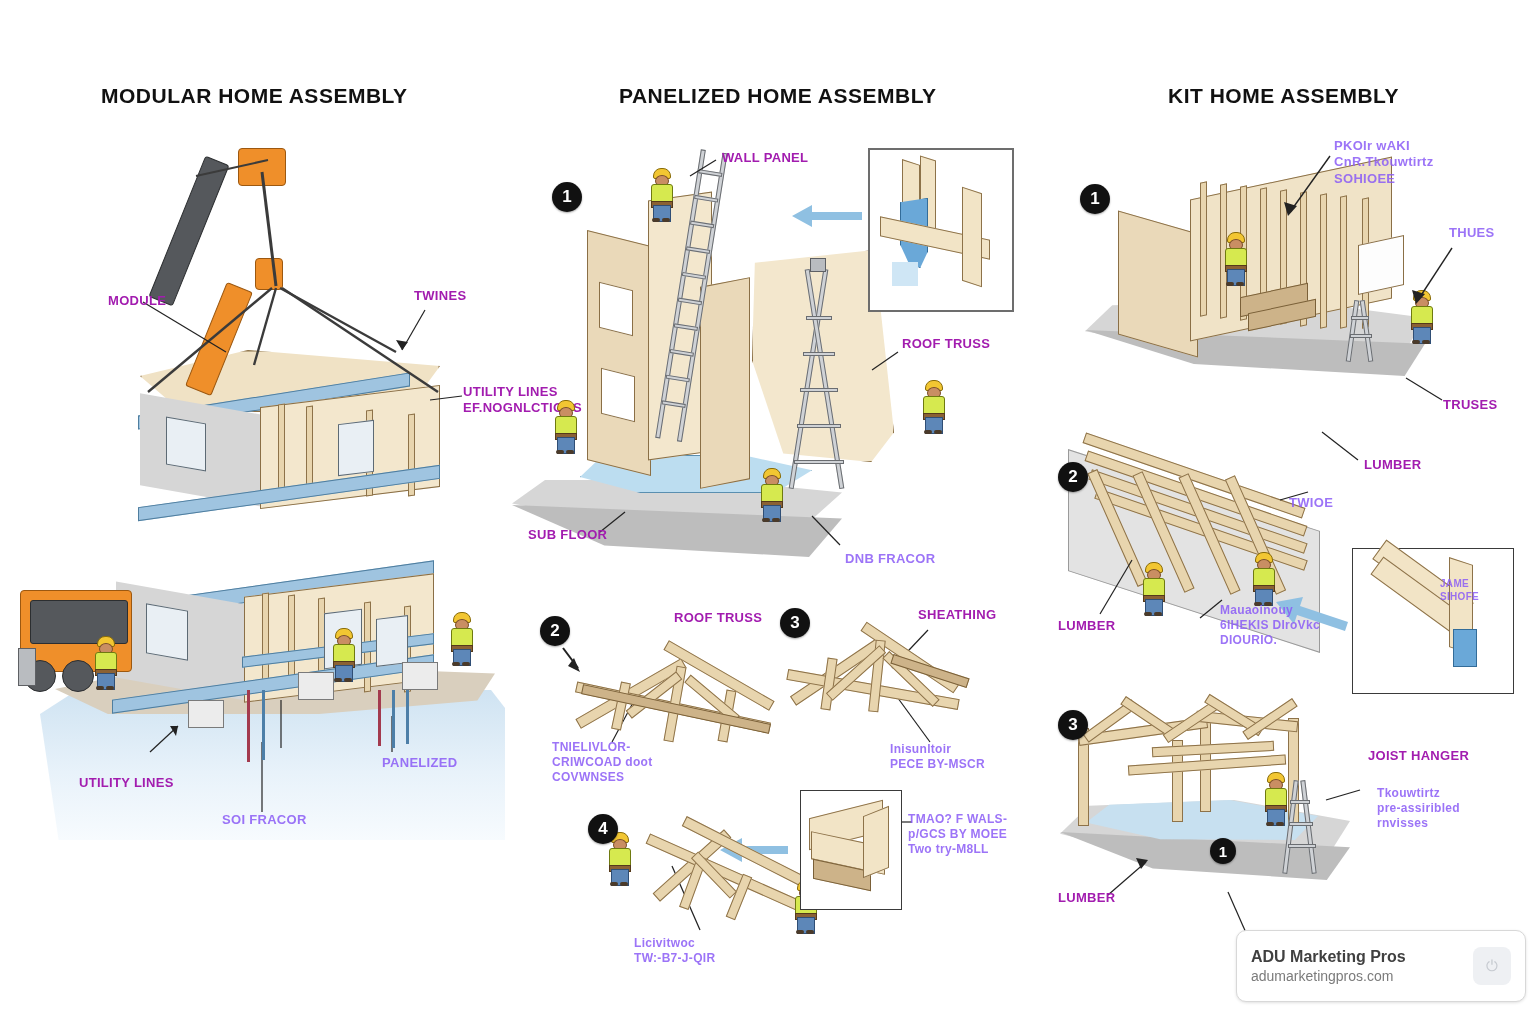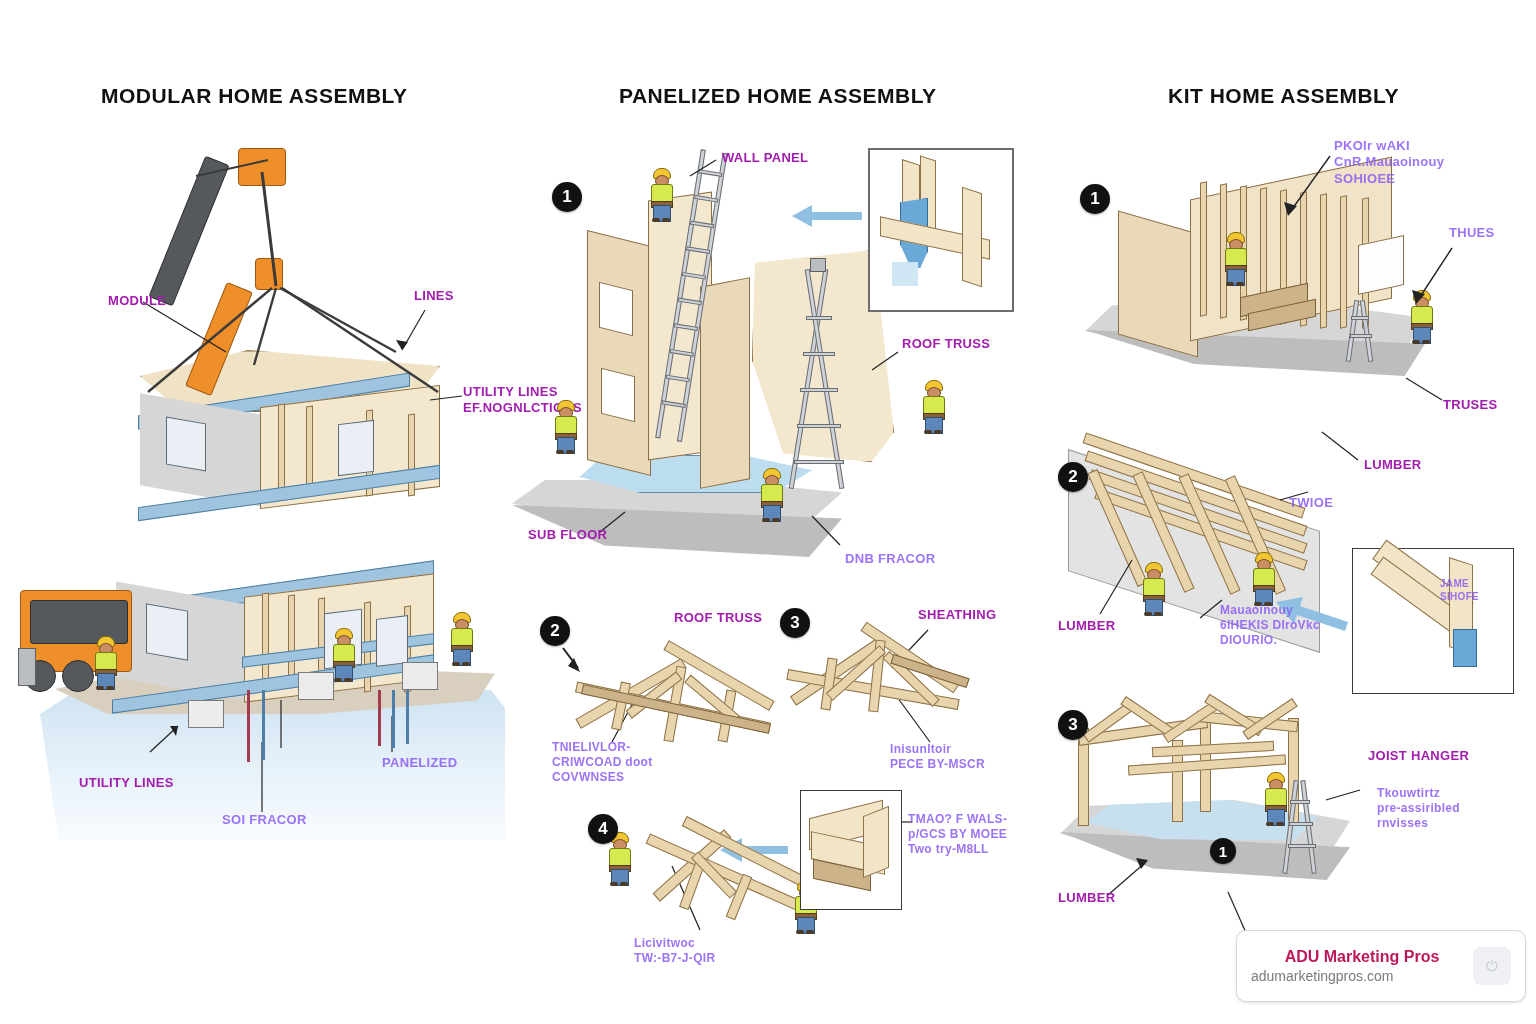--- a/index.html
+++ b/index.html
@@ -64,21 +64,21 @@
     width:290px;height:72px;
     background:#fff;
     border:1px solid #d8d8d8;
     border-radius:10px;
     box-shadow:0 1px 3px rgba(0,0,0,.12);
     display:flex;align-items:center;
     padding:0 14px;
     box-sizing:border-box;
   }
   .wm-text{flex:1;}
-  .wm-title{font-size:16px;font-weight:bold;color:#be185d;line-height:1.25;text-align:center;}
+  .wm-title{font-size:16px;font-weight:bold;color:#404040;line-height:1.25;}
   .wm-url{font-size:14px;color:#7b7b7b;line-height:1.3;}
   .wm-icon{
     width:38px;height:38px;border-radius:8px;background:#eef0f3;
     display:flex;align-items:center;justify-content:center;
     color:#c6cad0;font-size:15px;
   }
 
   
   .art{position:absolute;}
 
@@ -236,21 +236,21 @@
         <div class="w-head"></div>
         <div class="w-vest"></div>
       <div class="w-belt"></div>
         <div class="w-legs"></div>
       <div class="w-boot" style="left:4px;"></div>
         <div class="w-boot" style="left:14px;"></div>
     </div>
   </div>
 
   <div class="lbl" style="left:84px;top:293px;padding-left:24px;">MODULE</div>
-  <div class="lbl" style="left:414px;top:288px;">LINES</div>
+  <div class="lbl" style="left:414px;top:288px;">TWINES</div>
   <div class="lbl" style="left:463px;top:384px;">
     <div>UTILITY LINES</div>
     <div class="blur">EF.NOGNLCTIONS</div>
   </div>
   <div class="lbl" style="left:79px;top:775px;">UTILITY LINES</div>
   <div class="lbl blur" style="left:222px;top:812px;">SOI FRACOR</div>
   <div class="lbl blur" style="left:382px;top:755px;">PANELIZED</div>
 
   <div class="art">
 
@@ -605,21 +605,21 @@
     </svg>
   </div>
 
   <div class="badge" style="left:1080px;top:184px;">1</div>
   <div class="badge" style="left:1058px;top:462px;">2</div>
   <div class="badge" style="left:1058px;top:710px;">3</div>
   <div class="badge small" style="left:1210px;top:838px;">1</div>
 
   <div class="lbl blur" style="left:1334px;top:138px;width:130px;">
     <div>PKOIr wAKI</div>
-    <div>CnR.Mauaoinouy</div>
+    <div>CnR.Tkouwtirtz</div>
     <div>SOHIOEE</div>
   </div>
   <div class="lbl blur" style="left:1449px;top:225px;">THUES</div>
   <div class="lbl" style="left:1443px;top:397px;">TRUSES</div>
   <div class="lbl" style="left:1364px;top:457px;">LUMBER</div>
   <div class="lbl blur" style="left:1289px;top:495px;">TWIOE</div>
   <div class="lbl" style="left:1058px;top:618px;">LUMBER</div>
   <div class="lbl blur sm" style="left:1220px;top:603px;width:130px;">
     <div>Mauaoinouy</div>
     <div>6IHEKIS DIroVkc</div>

